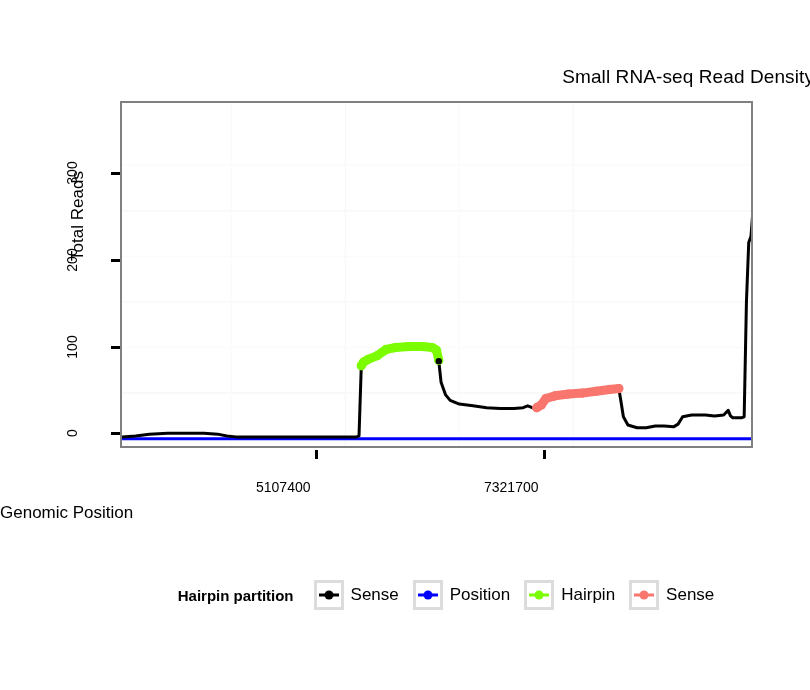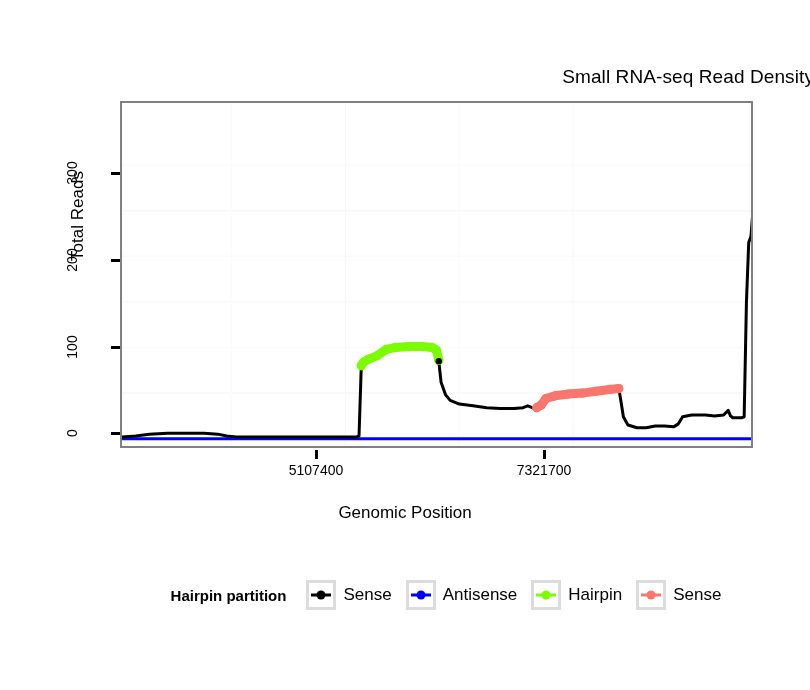--- a/index.html
+++ b/index.html
@@ -26,28 +26,28 @@
   .grid-svg,.data-svg{position:absolute;left:0;top:0;}
 
   
   .ylab{
     position:absolute;left:-22px;top:206px;width:200px;
     transform:rotate(-90deg);transform-origin:center center;
     text-align:center;font-size:17px;
   }
   .xlab{
     position:absolute;left:0;top:503px;width:810px;
-    text-align:center;font-size:17px;
+    text-align:left;font-size:17px;
   }
 
   
   .ytick-label{position:absolute;font-size:14px;text-align:center;
     width:60px;transform:rotate(-90deg);transform-origin:center center;}
   .ytick-mark{position:absolute;left:111px;width:9px;height:3px;background:#000;}
-  .xtick-label{position:absolute;top:462px;font-size:14px;text-align:center;width:120px;}
+  .xtick-label{position:absolute;top:479px;font-size:14px;text-align:left;width:120px;}
   .xtick-mark{position:absolute;top:450px;width:3px;height:9px;background:#000;}
 
   
   .legend{
     position:absolute;left:0;top:578px;width:810px;height:34px;
     display:flex;align-items:center;justify-content:center;padding-left:48px;
   }
   .legend-title{font-size:15px;font-weight:bold;margin-right:20px;}
   .legend-item{display:flex;align-items:center;margin-right:14px;}
   .legend-key{
@@ -145,21 +145,21 @@
           <span class="kdot" id="k0d" style="background: rgb(0, 0, 0);"></span>
       </span>
       <span class="legend-label">Sense</span>
     </div>
 
     <div class="legend-item">
       <span class="legend-key">
         <span class="kline" id="k1l" style="background: rgb(0, 0, 255);"></span>
           <span class="kdot" id="k1d" style="background: rgb(0, 0, 255);"></span>
       </span>
-      <span class="legend-label">Antisense</span>
+      <span class="legend-label">Position</span>
     </div>
 
     <div class="legend-item">
       <span class="legend-key">
         <span class="kline" id="k2l" style="background: rgb(124, 252, 0);"></span>
           <span class="kdot" id="k2d" style="background: rgb(124, 252, 0);"></span>
       </span>
       <span class="legend-label">Hairpin</span>
     </div>
 

